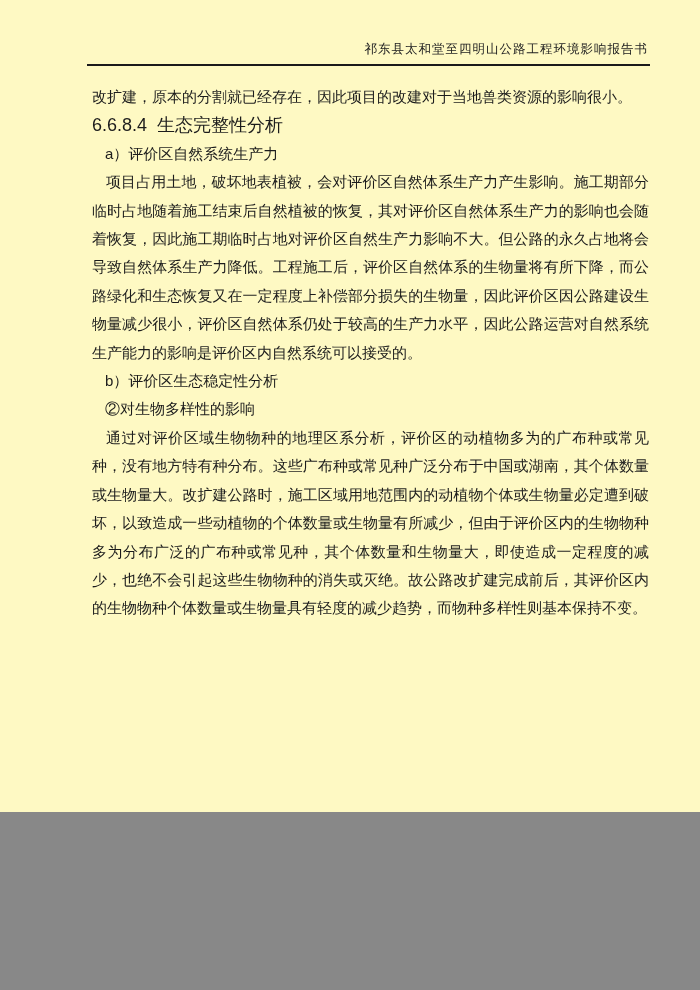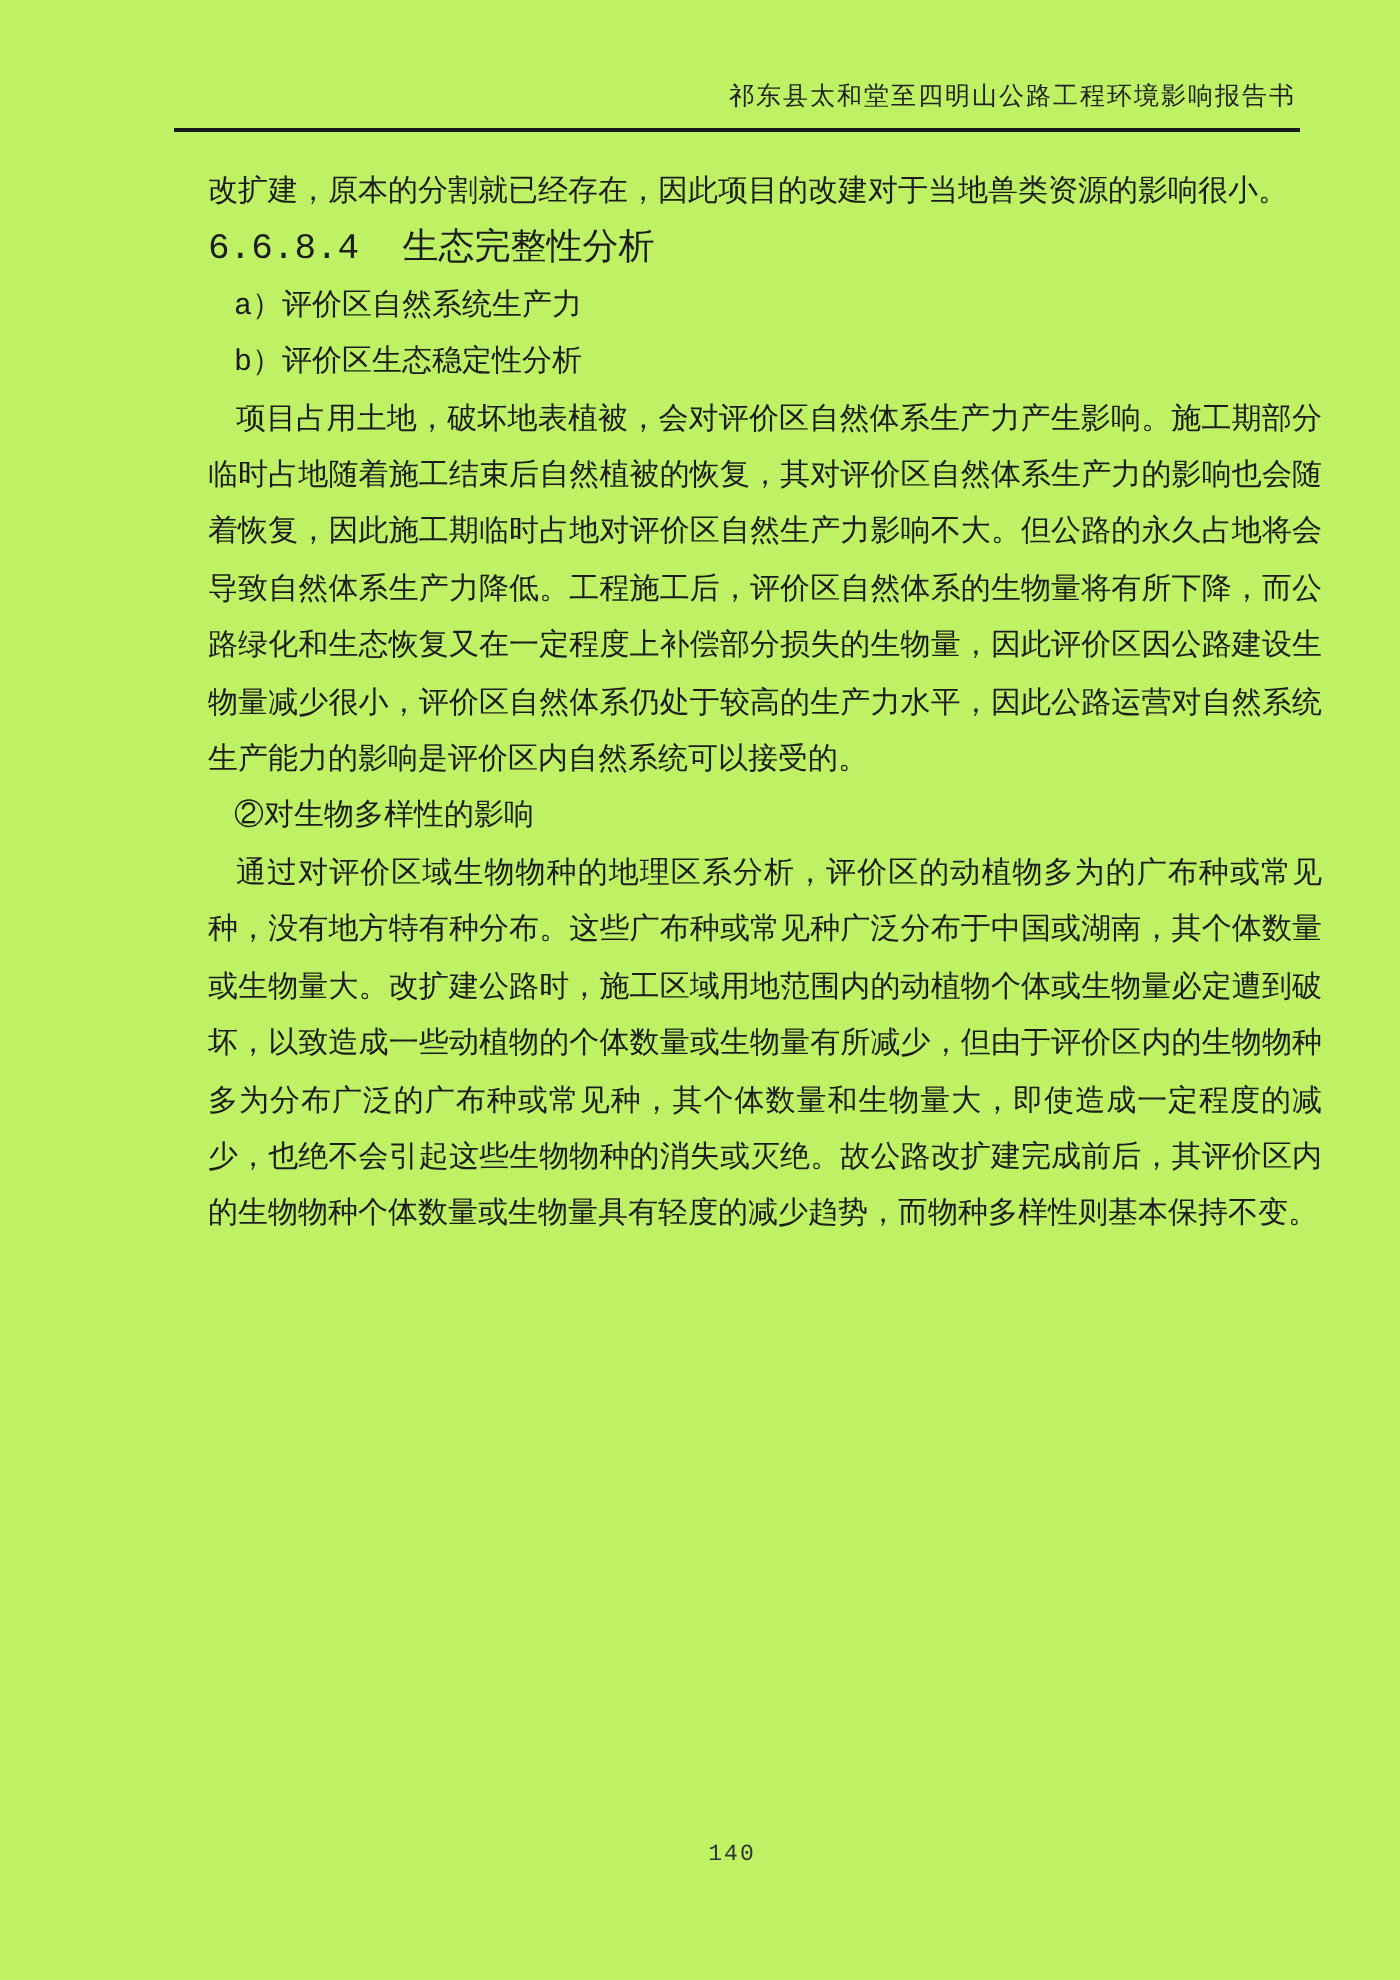--- a/index.html
+++ b/index.html
@@ -1,23 +1,23 @@
 <!DOCTYPE html>
 <html><head>
 <meta charset="utf-8">
 <style>
   * { box-sizing: border-box; }
   html, body { margin: 0; padding: 0; background: #888; }
   .page {
     position: relative;
     width: 700px;
-    height: 990px;
+    height: 812px;
     margin: 0 auto;
-    background: #bef264;
-    font-family: Liberation Mono, monospace;
+    background: #fef9c3;
+    font-family: Liberation Sans, sans-serif;
     color: #1c1c1c;
     overflow: hidden;
   }
   .running-head {
     position: absolute;
     top: 40px;
     left: 87px;
     right: 52px;
     text-align: right;
     font-size: 12.5px;
@@ -31,21 +31,20 @@
     left: 87px;
     right: 50px;
     height: 0;
     border-top: 2px solid #1a1a1a;
   }
   .doc-body {
     position: absolute;
     top: 83px;
     left: 92px;
     width: 557px;
-    margin-left: 12px;
   }
   .blk {
     margin: 0;
     font-size: 15px;
     line-height: 28.4px;
     text-align: justify;
     white-space: pre-wrap;
     word-break: break-all;
     color: #1c1c1c;
   }
@@ -70,21 +69,21 @@
 <div class="page">
 
   <div class="running-head">祁东县太和堂至四明山公路工程环境影响报告书</div>
 
   <div class="head-rule"></div>
 
   <div class="doc-body">
       <p class="blk continuation">改扩建，原本的分割就已经存在，因此项目的改建对于当地兽类资源的影响很小。</p>
       <p class="blk heading">6.6.8.4  生态完整性分析</p>
       <p class="blk list">a）评价区自然系统生产力</p>
+      <p class="blk para">项目占用土地，破坏地表植被，会对评价区自然体系生产力产生影响。施工期部分临时占地随着施工结束后自然植被的恢复，其对评价区自然体系生产力的影响也会随着恢复，因此施工期临时占地对评价区自然生产力影响不大。但公路的永久占地将会导致自然体系生产力降低。工程施工后，评价区自然体系的生物量将有所下降，而公路绿化和生态恢复又在一定程度上补偿部分损失的生物量，因此评价区因公路建设生物量减少很小，评价区自然体系仍处于较高的生产力水平，因此公路运营对自然系统生产能力的影响是评价区内自然系统可以接受的。</p>
       <p class="blk list">b）评价区生态稳定性分析</p>
-      <p class="blk para">项目占用土地，破坏地表植被，会对评价区自然体系生产力产生影响。施工期部分临时占地随着施工结束后自然植被的恢复，其对评价区自然体系生产力的影响也会随着恢复，因此施工期临时占地对评价区自然生产力影响不大。但公路的永久占地将会导致自然体系生产力降低。工程施工后，评价区自然体系的生物量将有所下降，而公路绿化和生态恢复又在一定程度上补偿部分损失的生物量，因此评价区因公路建设生物量减少很小，评价区自然体系仍处于较高的生产力水平，因此公路运营对自然系统生产能力的影响是评价区内自然系统可以接受的。</p>
       <p class="blk list">②对生物多样性的影响</p>
       <p class="blk para">通过对评价区域生物物种的地理区系分析，评价区的动植物多为的广布种或常见种，没有地方特有种分布。这些广布种或常见种广泛分布于中国或湖南，其个体数量或生物量大。改扩建公路时，施工区域用地范围内的动植物个体或生物量必定遭到破坏，以致造成一些动植物的个体数量或生物量有所减少，但由于评价区内的生物物种多为分布广泛的广布种或常见种，其个体数量和生物量大，即使造成一定程度的减少，也绝不会引起这些生物物种的消失或灭绝。故公路改扩建完成前后，其评价区内的生物物种个体数量或生物量具有轻度的减少趋势，而物种多样性则基本保持不变。</p>
     </div>
 
   <div class="page-footer">140</div>
 
 </div>
 
 </body></html>

